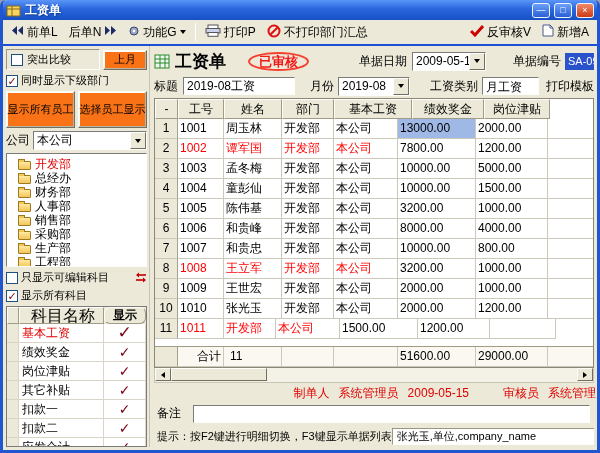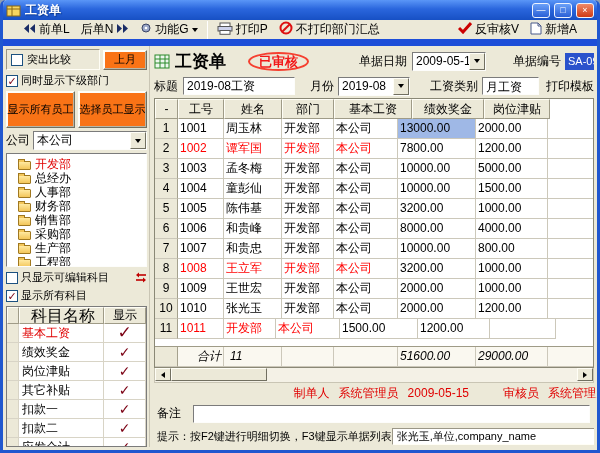--- a/index.html
+++ b/index.html
@@ -9,21 +9,21 @@
   
   .titlebar{height:20px;background:linear-gradient(180deg,#5a96f7 0%,#2a66dd 45%,#1750c4 100%);
             display:flex;align-items:center;padding:0 3px;gap:4px;border-radius:4px 4px 0 0;}
   .app-icon{width:15px;height:15px;display:inline-flex;}
   .title-text{color:#fff;font-weight:bold;font-size:12px;flex:1;text-shadow:1px 1px 1px #0a3a92;white-space:nowrap;overflow:hidden;}
   .tb-btn{width:18px;height:15px;border-radius:3px;color:#fff;font-size:9px;line-height:13px;text-align:center;
           border:1px solid #eef3ff;cursor:default;flex:none;}
   .tb-btn.minmax{background:linear-gradient(#6aa0f8,#2a5fd6);}
   .tb-btn.close{background:linear-gradient(#f08a6a,#ce3a14);}
   
-  .toolbar{height:26px;display:flex;align-items:center;padding:1px 16px;gap:3px;background:#ece9d8;border-bottom:7px solid #1d4ed8;}
+  .toolbar{height:26px;display:flex;align-items:center;padding:1px 4px;gap:3px;background:#ece9d8;border-bottom:2px solid #1d4ed8;}
   .tbtn{display:inline-flex;align-items:center;gap:3px;padding:2px 4px;white-space:nowrap;cursor:default;}
   .tsep{width:1px;height:18px;background:#b9b5a4;border-right:1px solid #fff;margin:0 2px;}
   .spacer{flex:1;}
   .arrow-down{width:0;height:0;border-left:3px solid transparent;border-right:3px solid transparent;border-top:4px solid #000;display:inline-block;}
   
   .main{display:flex;height:401px;}
   .left{width:147px;padding:3px 2px 0 3px;display:flex;flex-direction:column;gap:3px;border-right:1px solid #c9c5b4;}
   .right{flex:1;display:flex;flex-direction:column;padding:2px 3px 0 4px;overflow:hidden;}
   
   .btn{background:#f97316;border:1px solid;border-color:#fffef6 #716f60 #716f60 #fffef6;
@@ -92,21 +92,21 @@
   .c-dept{width:52px;flex:none;}
   .c-unit{width:64px;flex:none;}
   .c-base{width:78px;flex:none;}
   .c-bonus{width:72px;flex:none;}
   .c-allow{width:66px;flex:none;}
   .num{text-align:left;padding-right:4px;}
   .red-row .c-id,.red-row .c-name,.red-row .c-dept,.red-row .c-unit{color:#ff0000;}
   .sel-cell{background:#9fb8e6;}
   .grid-filler{flex:1;background:#fff;}
   .total-row{border-top:1px solid #9f9b87;background:#faf8f0;}
-  .total-row .gc{background:transparent;font-style:italic;}
+  .total-row .gc{background:transparent;}
   .total-row .c-no{background:#ece9d8;}
   .t-label{text-align:right;padding-right:2px;}
   .t-count{text-align:left;padding-left:6px;}
   
   .hscroll{height:15px;display:flex;background:#f4f1e6;border:1px solid #c9c5b4;border-top:none;flex:none;}
   .sbtn{width:16px;height:13px;background:#ece9d8;border:1px solid;border-color:#fffef6 #716f60 #716f60 #fffef6;
         display:flex;align-items:center;justify-content:center;flex:none;}
   .thumb{width:96px;height:13px;background:#ece9d8;border:1px solid;border-color:#fffef6 #716f60 #716f60 #fffef6;flex:none;}
   .strack{flex:1;}
   .tri-left{width:0;height:0;border-top:3px solid transparent;border-bottom:3px solid transparent;border-right:4px solid #000;}
@@ -227,25 +227,25 @@
           <div class="tree-item sel">
     <span class="folder"></span>
     <span class="t-label">开发部</span>
   </div>
           <div class="tree-item">
     <span class="folder"></span>
     <span class="t-label">总经办</span>
   </div>
           <div class="tree-item">
     <span class="folder"></span>
+    <span class="t-label">财务部</span>
+  </div>
+          <div class="tree-item">
+    <span class="folder"></span>
     <span class="t-label">人事部</span>
-  </div>
-          <div class="tree-item">
-    <span class="folder"></span>
-    <span class="t-label">财务部</span>
   </div>
           <div class="tree-item">
     <span class="folder"></span>
     <span class="t-label">销售部</span>
   </div>
           <div class="tree-item">
     <span class="folder"></span>
     <span class="t-label">采购部</span>
   </div>
           <div class="tree-item">
@@ -270,21 +270,21 @@
         </span>
       </div>
       <div class="lrow cbrow">
         <span class="cb">✓</span>
         <span>显示所有科目</span>
       </div>
       <div class="subject">
         <div class="shdr">
           <span class="s-sel sc"></span>
           <span class="s-name sc">科目名称</span>
-          <span class="s-show sc" style="font-size:12px;color:#000;font-weight:normal;">显示</span>
+          <span class="s-show sc" style="font-size:12px;color:#000;font-weight:bold;border-radius:6px;">显示</span>
         </div>
         <div>
             <div class="sub-row sel">
     <span class="s-sel sc"></span>
     <span class="s-name sc">基本工资</span>
     <span class="s-show sc">✓</span>
   </div>
             <div class="sub-row">
     <span class="s-sel sc"></span>
     <span class="s-name sc">绩效奖金</span>

